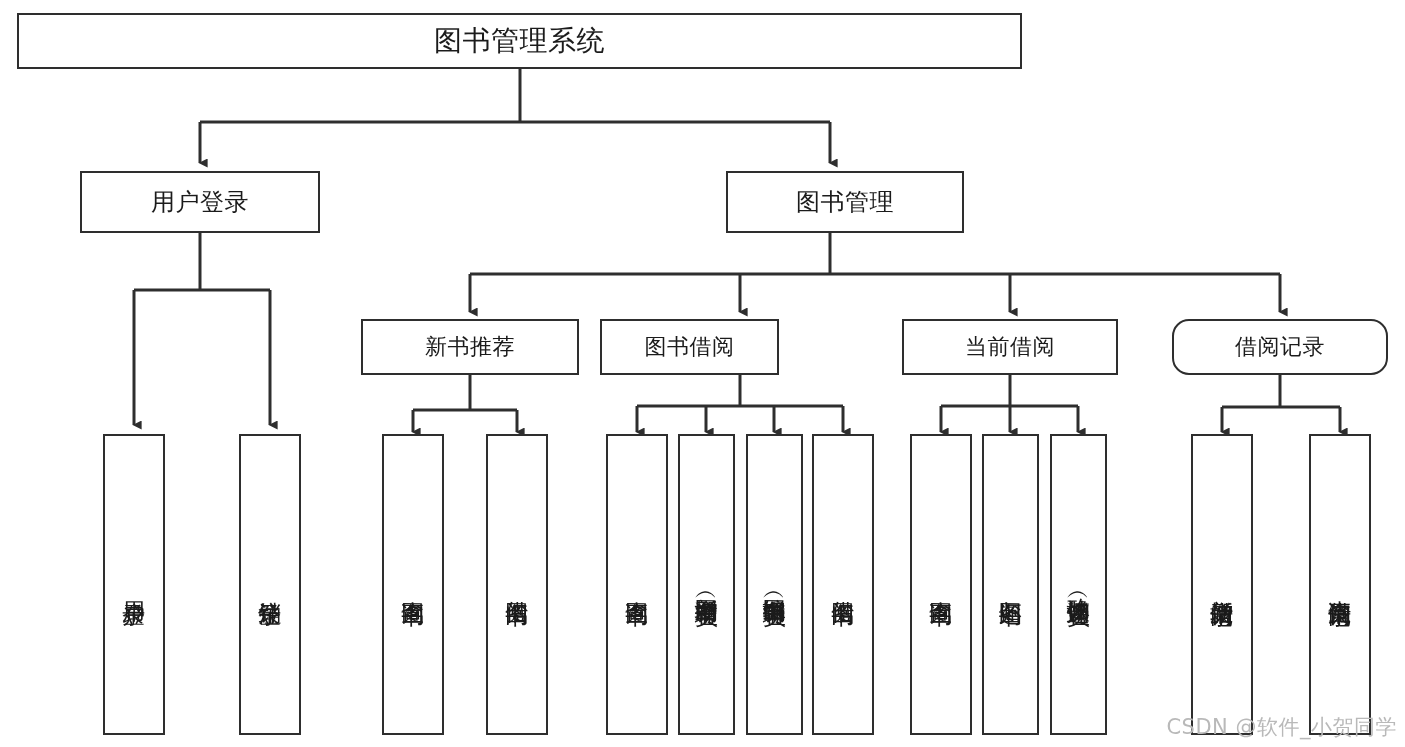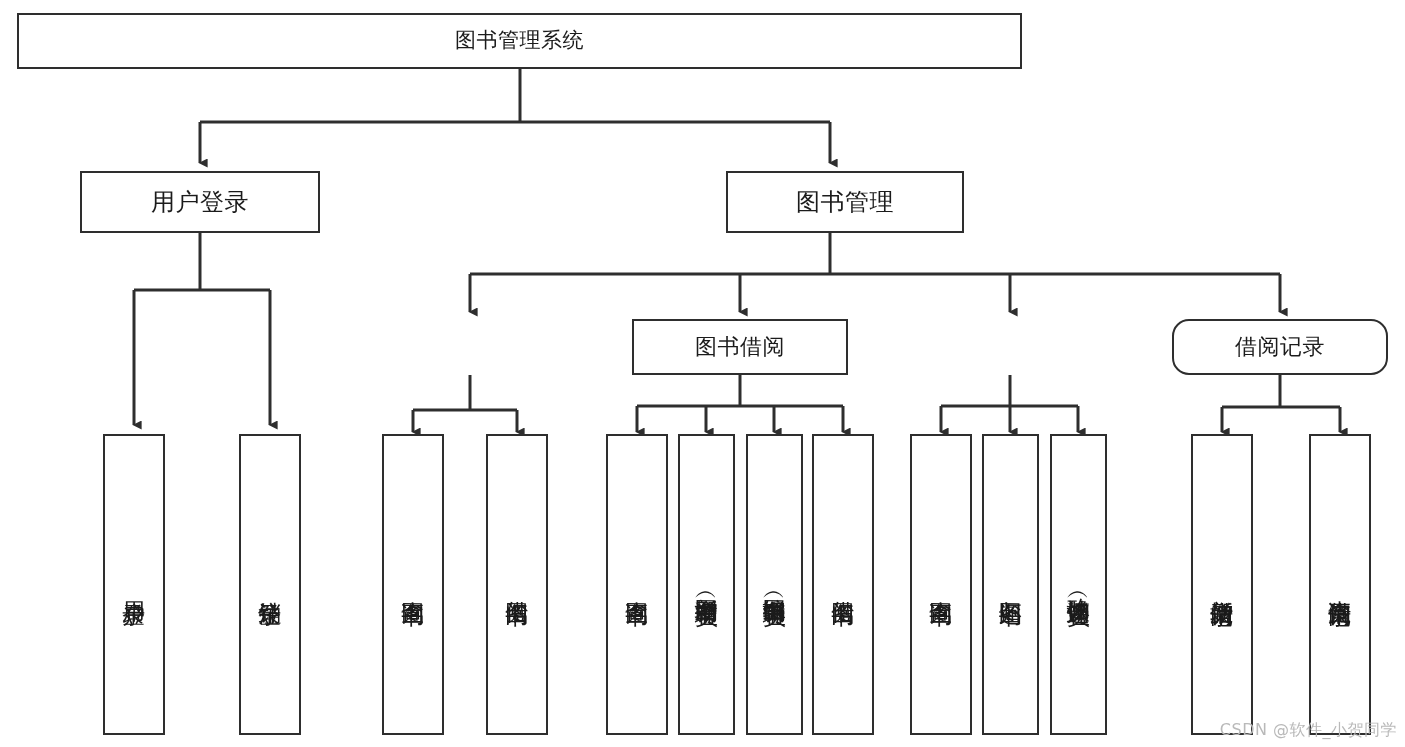--- a/index.html
+++ b/index.html
@@ -35,21 +35,21 @@
     justify-content: center;
     color: #1b1b1b;
     z-index: 2;
   }
   .node-label {
     white-space: nowrap;
     line-height: 1.12;
     letter-spacing: 0.5px;
   }
   
-  .n-root .node-label { font-size: 21px; }
+  .n-root .node-label { font-size: 28px; }
   
   .n-l2 .node-label { font-size: 24px; }
   
   .n-l3 .node-label { font-size: 22px; }
   
   .n-leaf {
     align-items: center;
     justify-content: center;
   }
   .n-leaf .node-label {
@@ -58,21 +58,21 @@
     font-size: 23px;
     line-height: 1.06;
     letter-spacing: 1px;
     white-space: nowrap;
     text-align: center;
   }
   .watermark {
     position: absolute;
     right: 8px;
     bottom: 6px;
-    font-size: 16px;
+    font-size: 21px;
     color: #b9b9b9;
     letter-spacing: 0.5px;
     z-index: 3;
     white-space: nowrap;
   }
 </style>
 </head>
 <body>
 
 <div id="canvas">
@@ -135,25 +135,31 @@
   </div>
 
   <div class="node n-l2" style="left:80px; top:171px; width:240px; height:62px;">
     <span class="node-label">用户登录</span>
   </div>
 
   <div class="node n-l2" style="left:726px; top:171px; width:238px; height:62px;">
     <span class="node-label">图书管理</span>
   </div>
 
-
-  <div class="node n-l3" style="left:632px; top:319px; width:216px; height:56px;">
+  <div class="node n-l3" style="left:361px; top:319px; width:218px; height:56px;">
+    <span class="node-label">新书推荐</span>
+  </div>
+
+  <div class="node n-l3" style="left:600px; top:319px; width:179px; height:56px;">
     <span class="node-label">图书借阅</span>
   </div>
 
+  <div class="node n-l3" style="left:902px; top:319px; width:216px; height:56px;">
+    <span class="node-label">当前借阅</span>
+  </div>
 
   <div class="node n-l3" style="left:1172px; top:319px; width:216px; height:56px;border-radius:17px;">
     <span class="node-label">借阅记录</span>
   </div>
 
   <div class="node n-leaf" style="left:103px; top:434px; width:62px; height:301px;">
     <span class="node-label">用户登录</span>
   </div>
 
   <div class="node n-leaf" style="left:239px; top:434px; width:62px; height:301px;">

